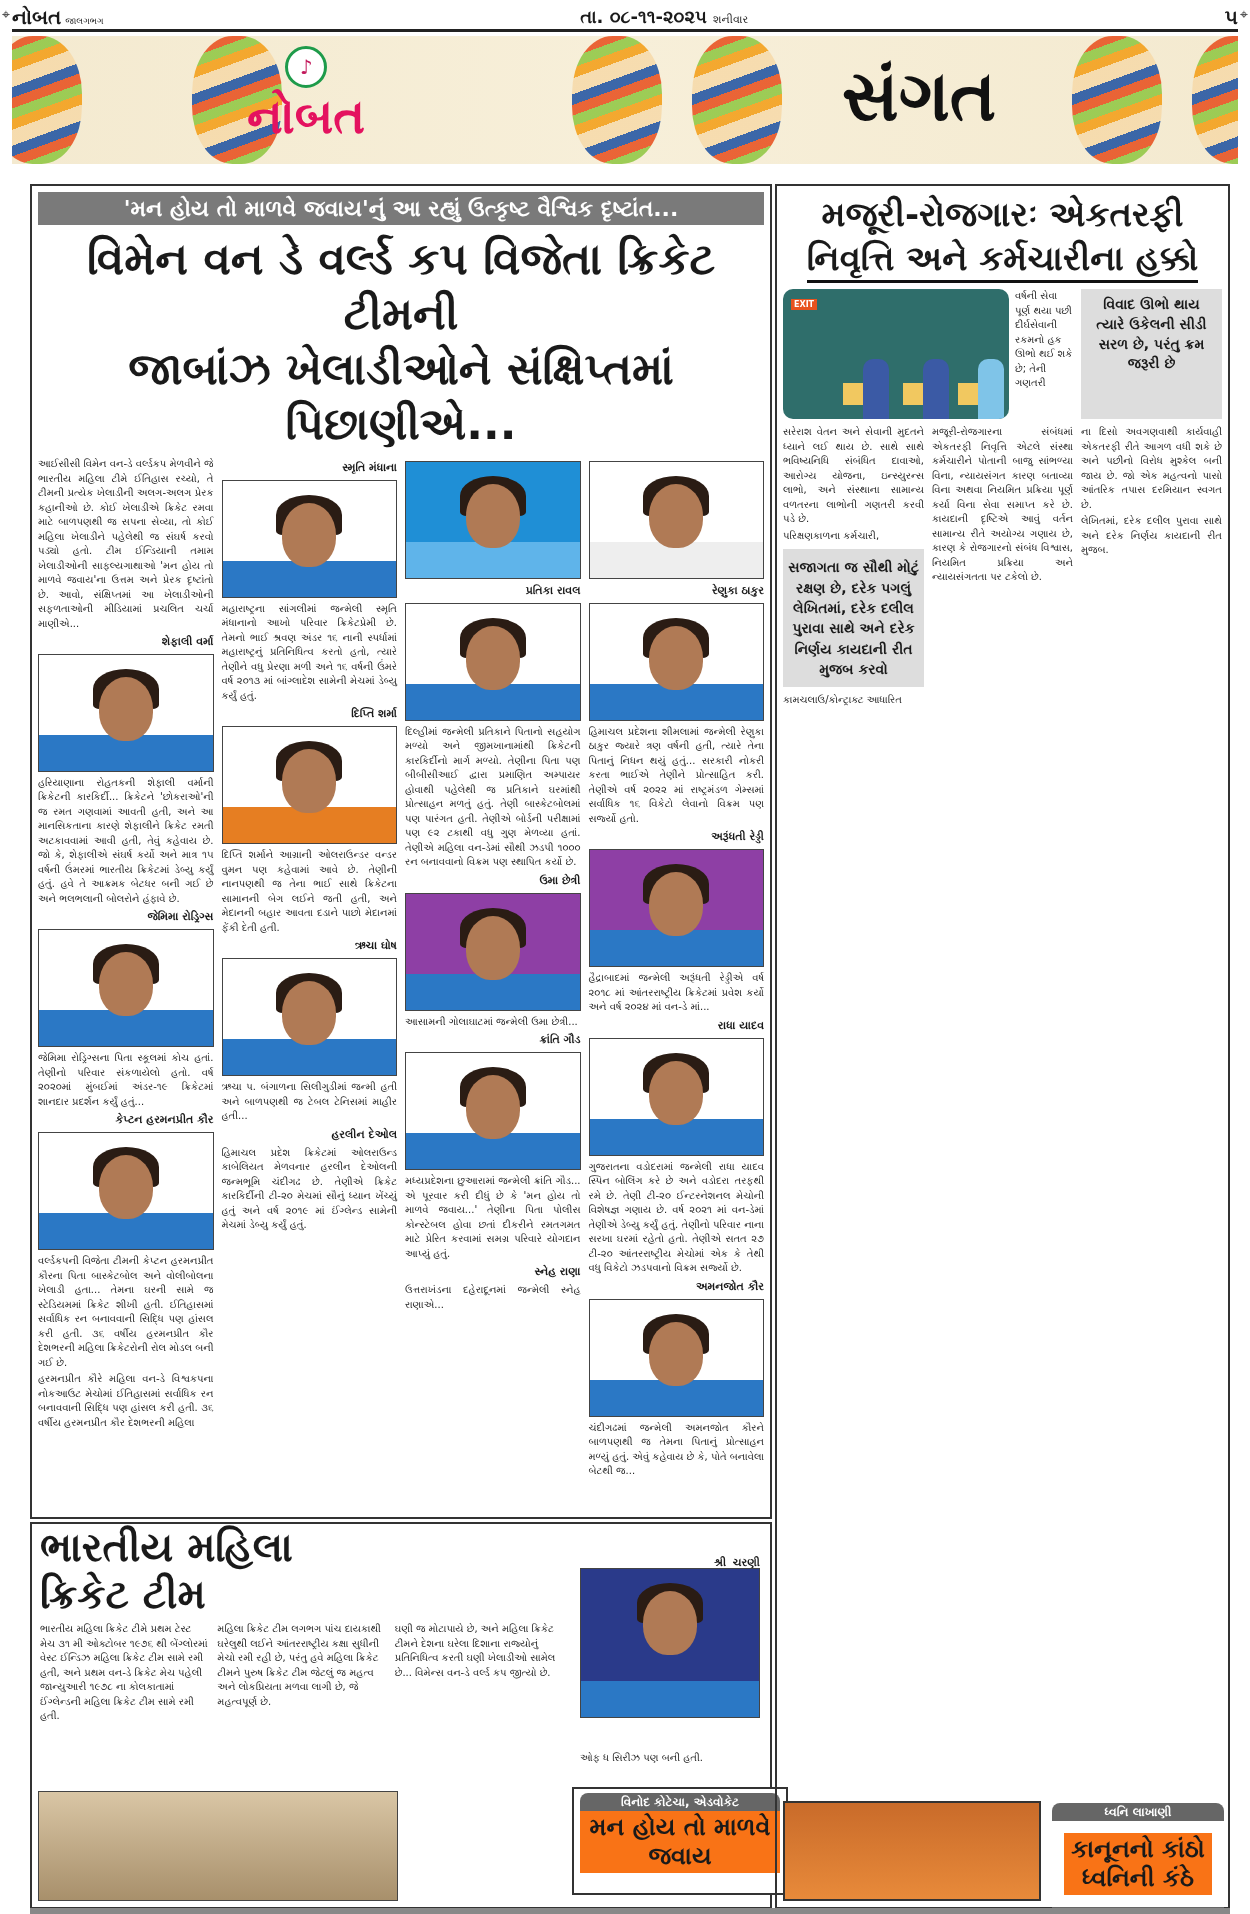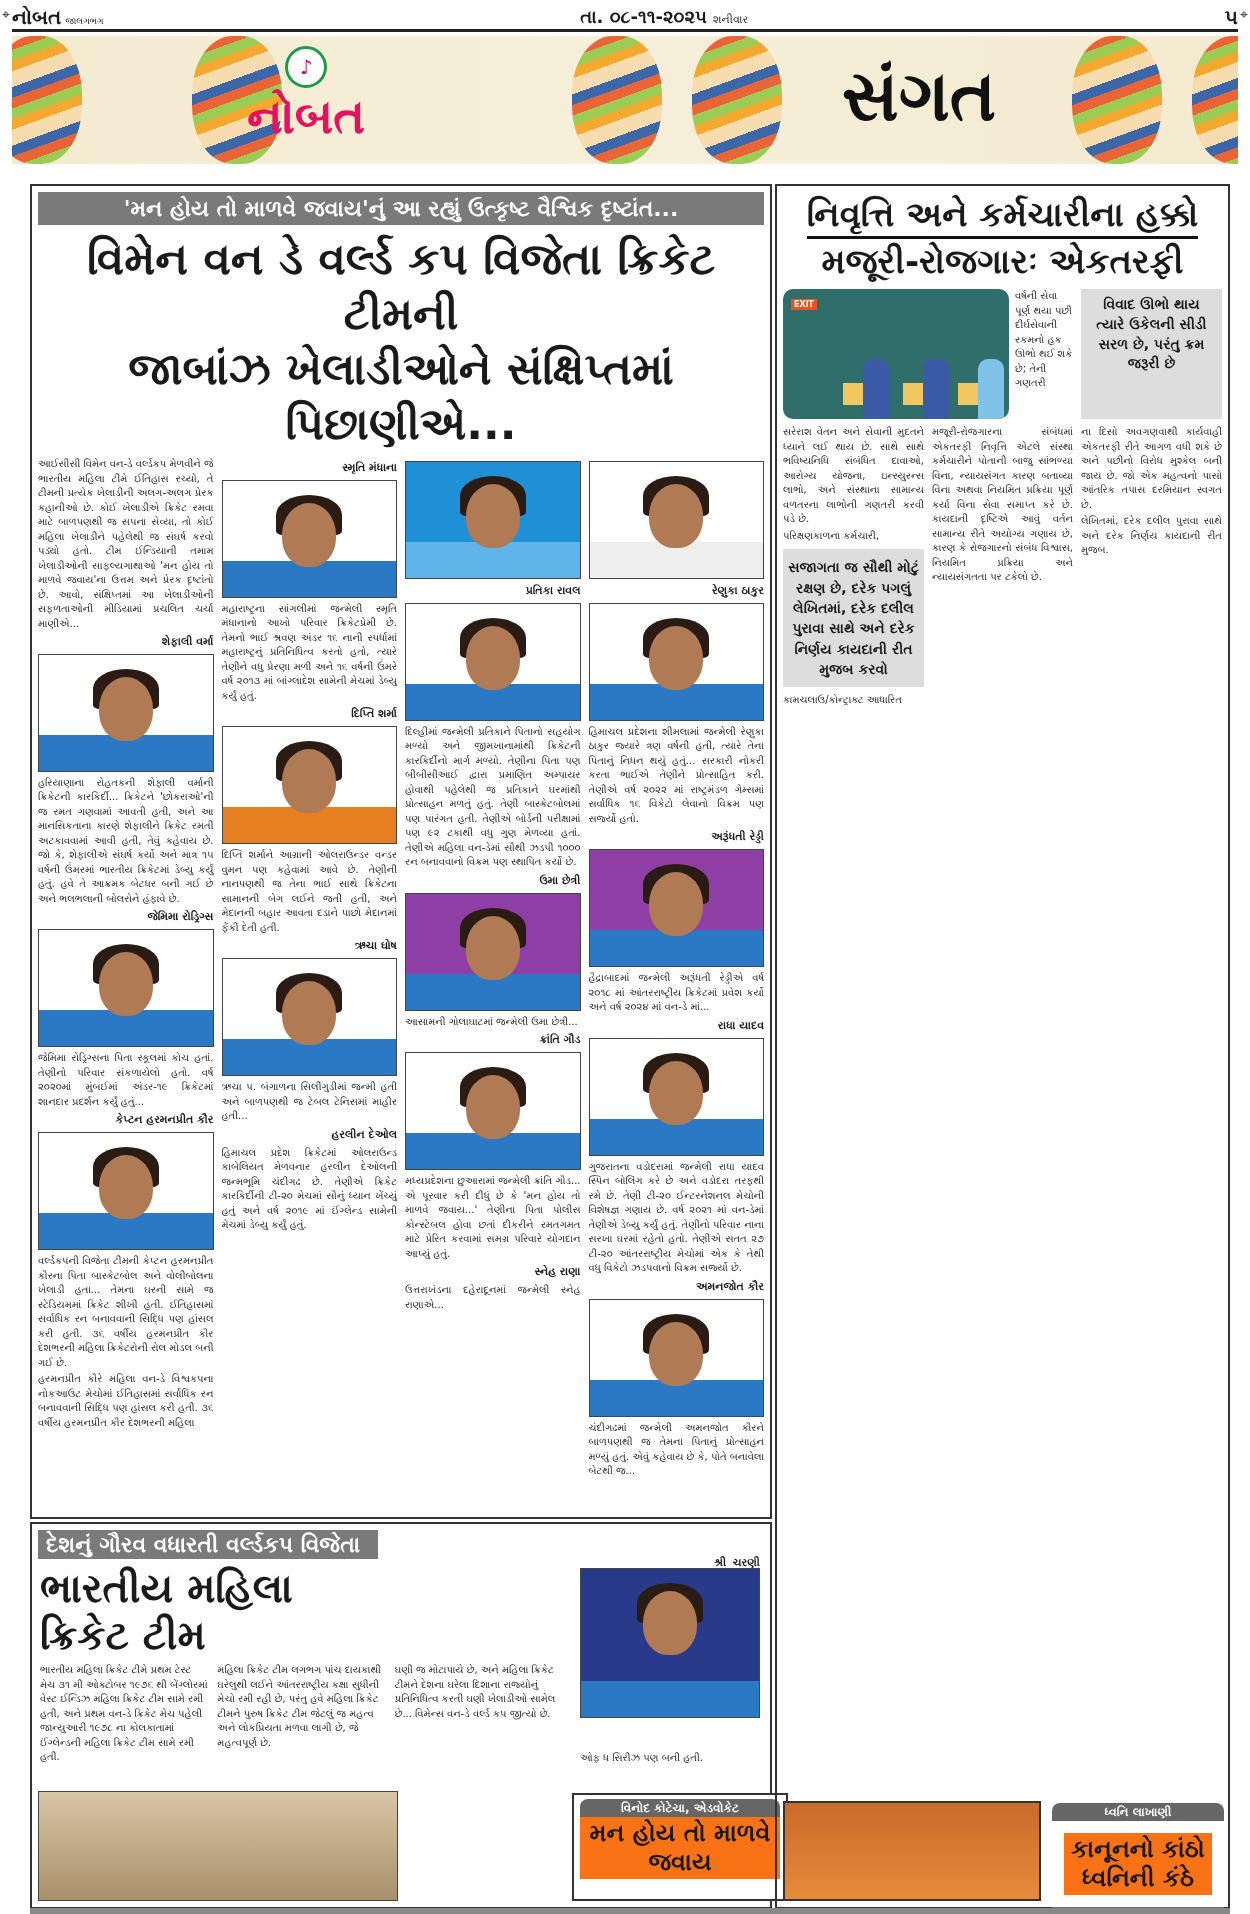--- a/index.html
+++ b/index.html
@@ -35,21 +35,21 @@
   .rimg .man { position: absolute; bottom: 0; width: 26px; height: 60px; background: #3b5aa5; border-radius: 10px 10px 0 0; }
   .rnarrow { width: 60px; font-size: 10px; line-height: 1.45; }
   .callout { background: #ddd; font-weight: bold; text-align: center; font-size: 14px; line-height: 1.4; padding: 6px; }
   .rcols { display: grid; grid-template-columns: repeat(3,1fr); gap: 8px; padding: 6px; font-size: 10px; line-height: 1.45; }
   .rcols p { text-align: justify; margin-bottom: 2px; }
   .quote { background: #ddd; font-weight: bold; text-align: center; font-size: 14px; line-height: 1.45; padding: 8px 4px; margin: 6px 0; }
   .bottomleft { position: absolute; left: 30px; top: 1522px; width: 742px; height: 387px; border: 2px solid #333; }
   .bkicker { margin: 6px; background: #7a7a7a; color: #fff; font-size: 22px; font-weight: bold; padding: 2px 8px; width: 340px; }
   .bhead { font-size: 40px; font-weight: bold; margin: 0 8px; width: 340px; }
   .teamimg { position: absolute; left: 6px; bottom: 6px; width: 360px; height: 110px; background: linear-gradient(#d9c6a5,#a8906b); border: 1px solid #444; }
-  .col-box { position: absolute; left: 540px; bottom: 6px; width: 216px; height: 108px; border: 2px solid #333; background: #fff; }
+  .col-box { position: absolute; left: 540px; bottom: 12px; width: 216px; height: 108px; border: 2px solid #333; background: #fff; }
   .byline { background: #666; color: #fff; text-align: center; font-size: 12px; font-weight: bold; margin: 4px 6px 0; border-radius: 8px 8px 0 0; padding: 2px; }
   .coltitle { background: #f97316; margin: 0 6px; text-align: center; font-size: 24px; font-weight: bold; line-height: 1.2; padding: 2px; }
   .rcolumnbox { position: absolute; right: 4px; bottom: 6px; width: 172px; height: 98px; }
   .rcolumnbox .byline { margin: 0; }
   .rcolumnbox .coltitle { margin: 12px; font-size: 24px; }
   .rcolumnbox .foot { background: #666; color: #fff; font-size: 10px; text-align: center; padding: 1px; }
   .gavel-img { position: absolute; left: 6px; bottom: 6px; width: 258px; height: 100px; background: linear-gradient(#c96b2a,#e88a3a); border: 2px solid #333; }
   .footrule { position: absolute; left: 30px; right: 20px; top: 1908px; height: 6px; background: #888; }
   .reg { position: absolute; font-size: 14px; color: #333; }
 </style>
@@ -204,21 +204,20 @@
           <div class="hair"></div>
           <div class="face"></div>
           <div class="jersey"></div>
         </div>
       <p>ચંદીગઢમાં જન્મેલી અમનજોત કૌરને બાળપણથી જ તેમના પિતાનું પ્રોત્સાહન મળ્યું હતું. એવું કહેવાય છે કે, પોતે બનાવેલા બેટથી જ...</p>
     </div>
   </div>
 </div>
 
 <div class="bottomleft">
-  <div class="bkicker">દેશનું ગૌરવ વધારતી વર્લ્ડકપ વિજેતા</div>
   <div class="bhead">ભારતીય મહિલા ક્રિકેટ ટીમ</div>
   <div style="display:grid;grid-template-columns:1fr 1fr 1fr;gap:8px;padding:4px 8px;font-size:10px;line-height:1.45;width:540px;">
     <p>ભારતીય મહિલા ક્રિકેટ ટીમે પ્રથમ ટેસ્ટ મેચ ૩૧ મી ઓક્ટોબર ૧૯૭૬ થી બેંગ્લોરમાં વેસ્ટ ઈન્ડિઝ મહિલા ક્રિકેટ ટીમ સામે રમી હતી, અને પ્રથમ વન-ડે ક્રિકેટ મેચ પહેલી જાન્યુઆરી ૧૯૭૮ ના કોલકાતામાં ઈંગ્લેન્ડની મહિલા ક્રિકેટ ટીમ સામે રમી હતી.</p>
     <p>મહિલા ક્રિકેટ ટીમ લગભગ પાંચ દાયકાથી ઘરેલુથી લઈને આંતરરાષ્ટ્રીય કક્ષા સુધીની મેચો રમી રહી છે, પરંતુ હવે મહિલા ક્રિકેટ ટીમને પુરુષ ક્રિકેટ ટીમ જેટલું જ મહત્વ અને લોકપ્રિયતા મળવા લાગી છે, જે મહત્વપૂર્ણ છે.</p>
     <p>ઘણી જ મોટાપાયે છે, અને મહિલા ક્રિકેટ ટીમને દેશના ઘરેલા દિશાના રાજ્યોનું પ્રતિનિધિત્વ કરતી ઘણી ખેલાડીઓ સામેલ છે... વિમેન્સ વન-ડે વર્લ્ડ કપ જીત્યો છે.</p>
   </div>
   <div class="photo" style="position:absolute;left:548px;top:40px;width:180px;height:150px;background:#2a3a8a">
       <div class="hair"></div>
       <div class="face"></div>
       <div class="jersey"></div>
@@ -227,22 +226,22 @@
   <p style="position:absolute;left:548px;top:228px;width:180px;font-size:10px;">ઓફ ધ સિરીઝ પણ બની હતી.</p>
   <div class="teamimg"></div>
   <div class="col-box">
     <div class="byline">વિનોદ કોટેચા, એડવોકેટ</div>
     <div class="coltitle">મન હોય તો માળવે જવાય</div>
   </div>
 </div>
 
 <div class="rightpanel">
   <div class="rhead">
+    <div>મજૂરી-રોજગારઃ એકતરફી</div>
     <div style="border-bottom:3px solid #111;display:inline-block">નિવૃત્તિ અને કર્મચારીના હક્કો</div>
-    <div>મજૂરી-રોજગારઃ એકતરફી</div>
   </div>
   <div class="rtop">
     <div class="rimg">
       <span class="exit">EXIT</span>
       <div class="box" style="left:60px"></div>
         <div class="man" style="left:80px"></div>
       <div class="box" style="left:120px"></div>
         <div class="man" style="left:140px"></div>
       <div class="box" style="left:175px"></div>
         <div class="man" style="left:195px;background:#7fc4e8"></div>

